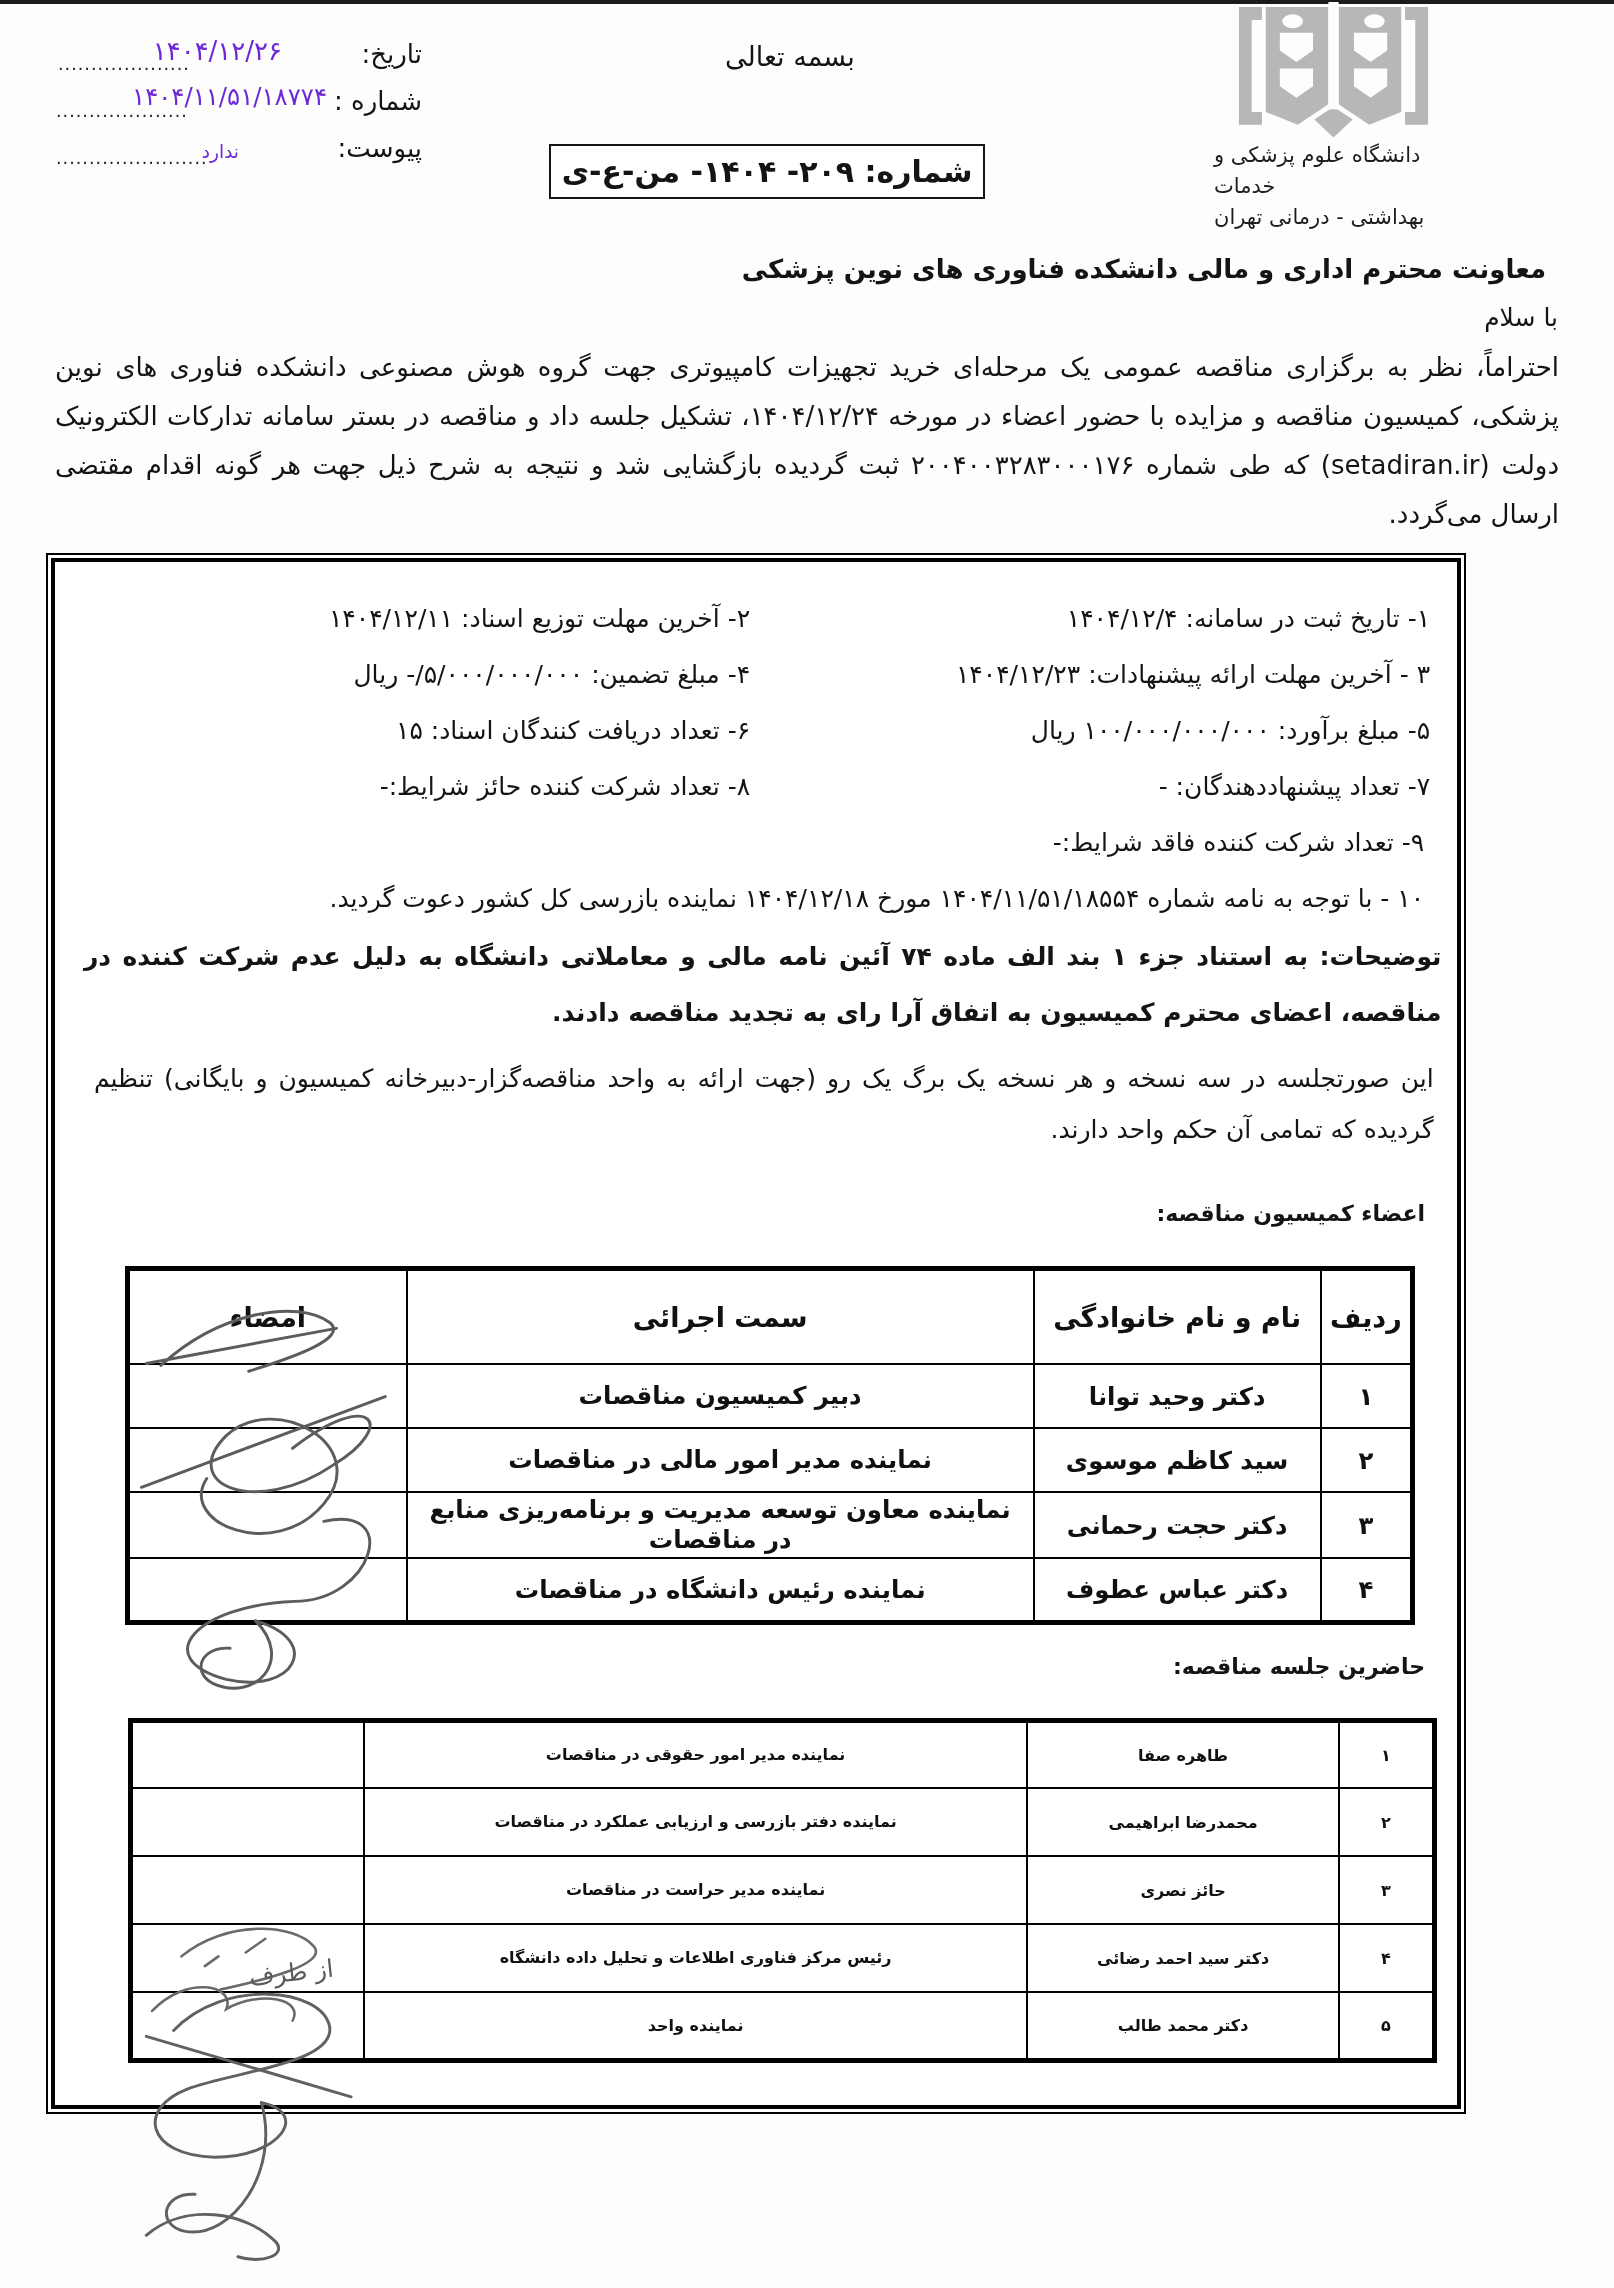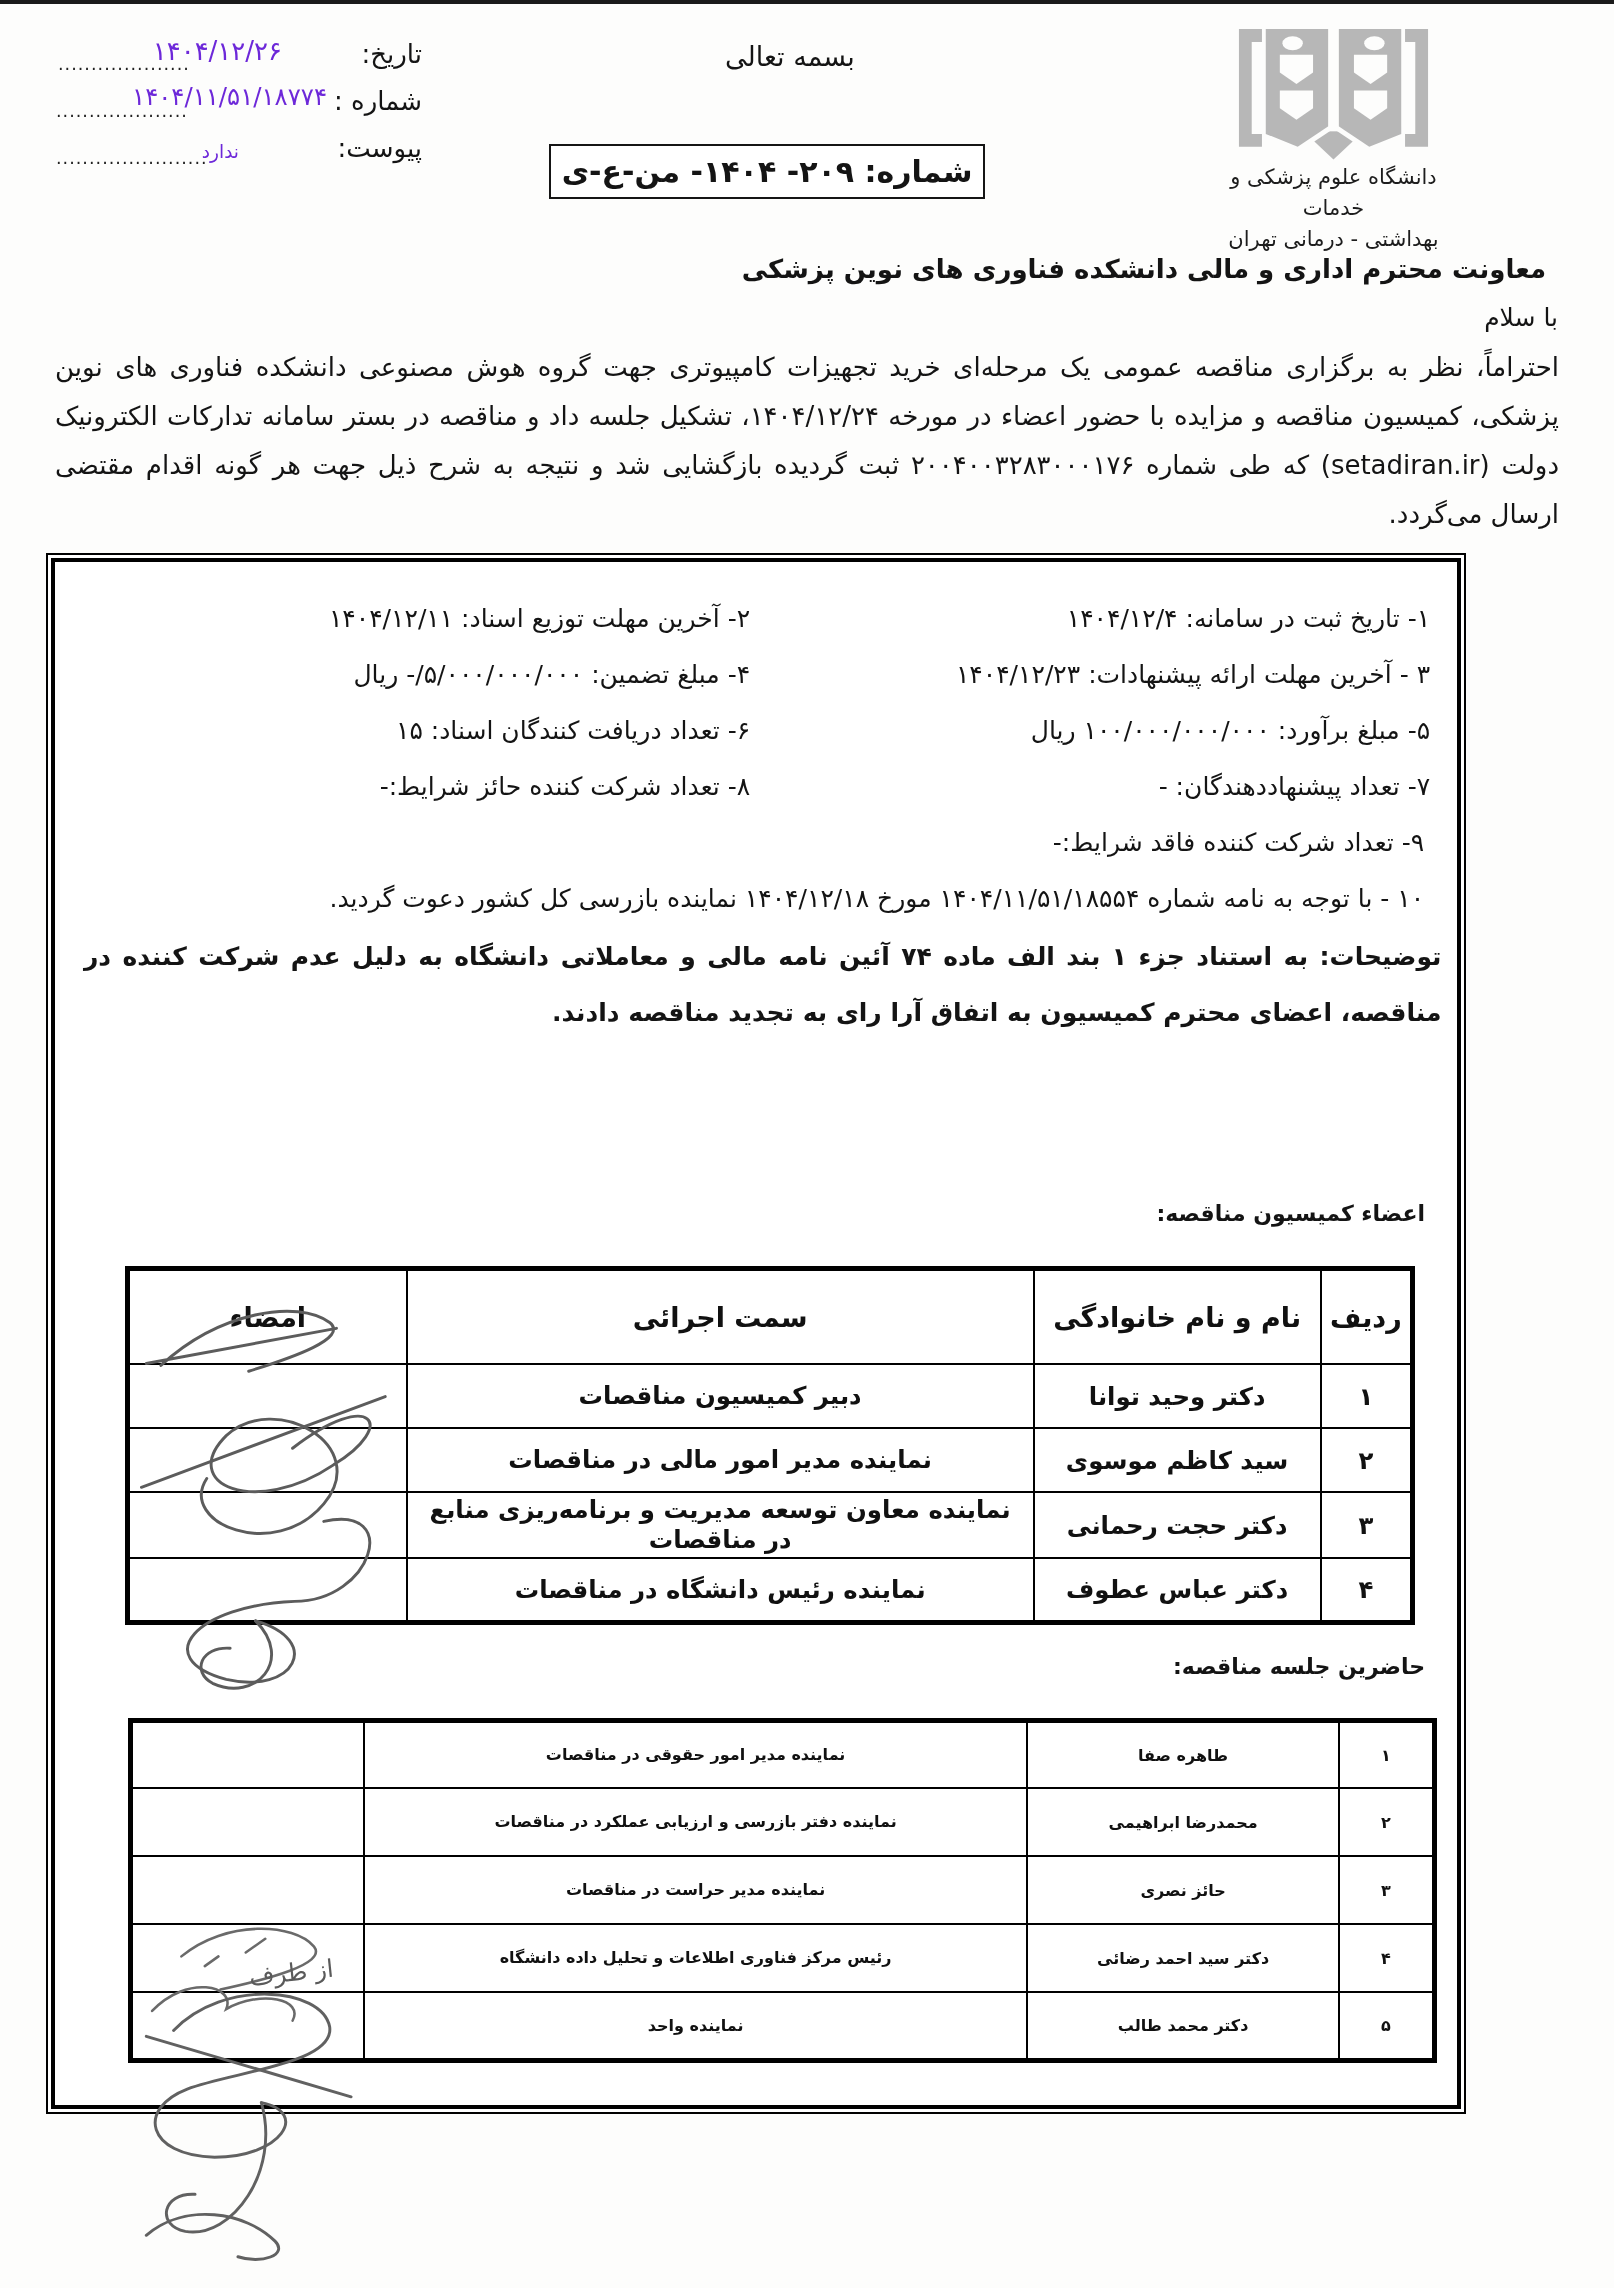--- a/index.html
+++ b/index.html
@@ -18,21 +18,21 @@
   .hval{position:absolute;font-weight:normal;white-space:nowrap;color:#6d28d9;}
   
   .besmele{position:absolute;top:41px;left:639px;width:302px;text-align:center;font-size:27px;}
   .refbox{
     position:absolute;top:144px;left:549px;width:436px;height:55px;
     border:2.9px solid #151515;box-sizing:border-box;
     display:flex;align-items:center;justify-content:center;
     font-weight:bold;font-size:30px;letter-spacing:0.5px;background:#fff;
   }
   
-  .logo-wrap{position:absolute;top:24px;left:1214px;width:239px;text-align:center;}
+  .logo-wrap{position:absolute;top:2px;left:1214px;width:239px;text-align:left;}
   .logo-wrap svg{display:block;margin:0 auto;}
   .orgline{font-size:21px;line-height:31px;color:#1d1d1d;}
   
   .rec-head{position:absolute;top:254px;right:68px;font-size:26px;font-weight:bold;}
   .salut{position:absolute;top:303px;right:56px;font-size:25px;}
   .bodypar{
     position:absolute;top:343px;right:55px;left:55px;
     font-size:26px;line-height:49px;text-align:justify;
   }
   
@@ -149,20 +149,21 @@
         </div>
         <div class="drow">
           <div class="dcell-r">۷- تعداد پیشنهاددهندگان: -</div>
           <div class="dcell-l">۸- تعداد شرکت کننده حائز شرایط:-</div>
         </div>
         <div class="drow-wide">۹- تعداد شرکت کننده فاقد شرایط:-</div>
         <div class="drow-wide">۱۰ - با توجه به نامه شماره ۱۴۰۴/۱۱/۵۱/۱۸۵۵۴ مورخ ۱۴۰۴/۱۲/۱۸ نماینده بازرسی کل کشور دعوت گردید.</div>
       </div>
 
       <div class="notes-b">توضیحات:  به استناد جزء ۱ بند الف ماده ۷۴ آئین نامه مالی و معاملاتی دانشگاه به دلیل عدم شرکت کننده در مناقصه، اعضای محترم کمیسیون به اتفاق آرا رای به تجدید مناقصه دادند.</div>
+      <div class="notes-r">این صورتجلسه در سه نسخه و هر نسخه یک برگ یک رو (جهت ارائه به واحد مناقصه‌گزار-دبیرخانه کمیسیون و بایگانی) تنظیم گردیده که تمامی آن حکم واحد دارند.</div>
 
       <div class="sec-head h1">اعضاء کمیسیون مناقصه:</div>
 
       <table class="sigtable t1">
         <colgroup>
             <col style="width:92px">
             <col style="width:287px">
             <col style="width:627px">
             <col style="width:279px">
           </colgroup>

